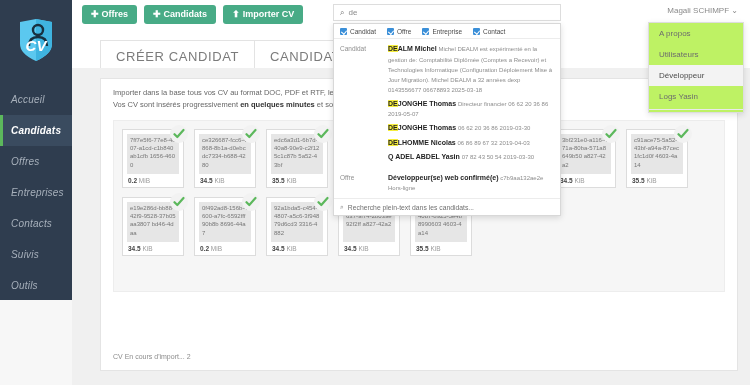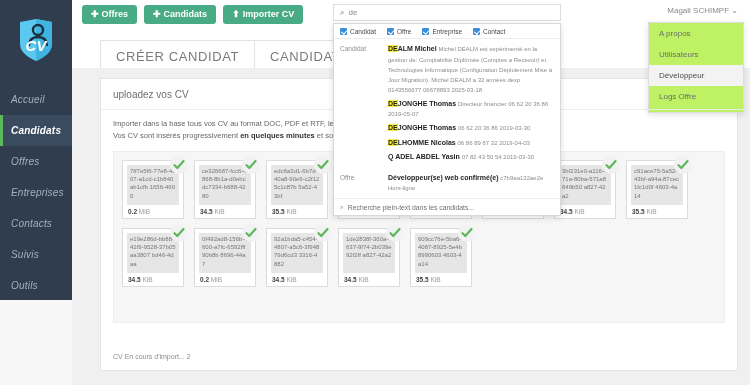--- a/index.html
+++ b/index.html
@@ -203,21 +203,20 @@
       <div class="tabs">
         <div class="tab"><span>CRÉER CANDIDAT</span></div>
         <div class="tab"><span>CANDIDATS</span></div>
         <div class="tab active"><span>IMPORTER CV</span></div>
       </div>
     </div>
 
     <div class="content-strip"></div>
 
     <div class="panel">
-      <div class="panel-title">uploadez vos CV</div>
       <div class="panel-desc">
         <div>Importer dans la base tous vos CV au format DOC, PDF et RTF, le traitement est</div>
         <div><span>Vos CV sont insérés progressivement </span><b>en quelques minutes</b><span> et sont identifiable</span></div>
       </div>
 
       <div class="dropzone">
         <div class="card-grid" id="card-grid">
             <div class="card">
               <div class="check">
                 <svg viewBox="0 0 12 12">
@@ -395,18 +394,18 @@
 
   <div class="user-wrap">
     <div class="user-btn">
       <span>Magali SCHIMPF</span>
       <span>⌄</span>
     </div>
     <div class="user-menu" id="user-menu">
         <div class="user-menu-item">A propos</div>
         <div class="user-menu-item">Utilisateurs</div>
         <div class="user-menu-item hover">Développeur</div>
-        <div class="user-menu-item">Logs Offre</div>
+        <div class="user-menu-item">Logs Yasin</div>
         <div class="user-menu-sep"></div>
       </div>
   </div>
 
 </div>
 
 </body></html>

